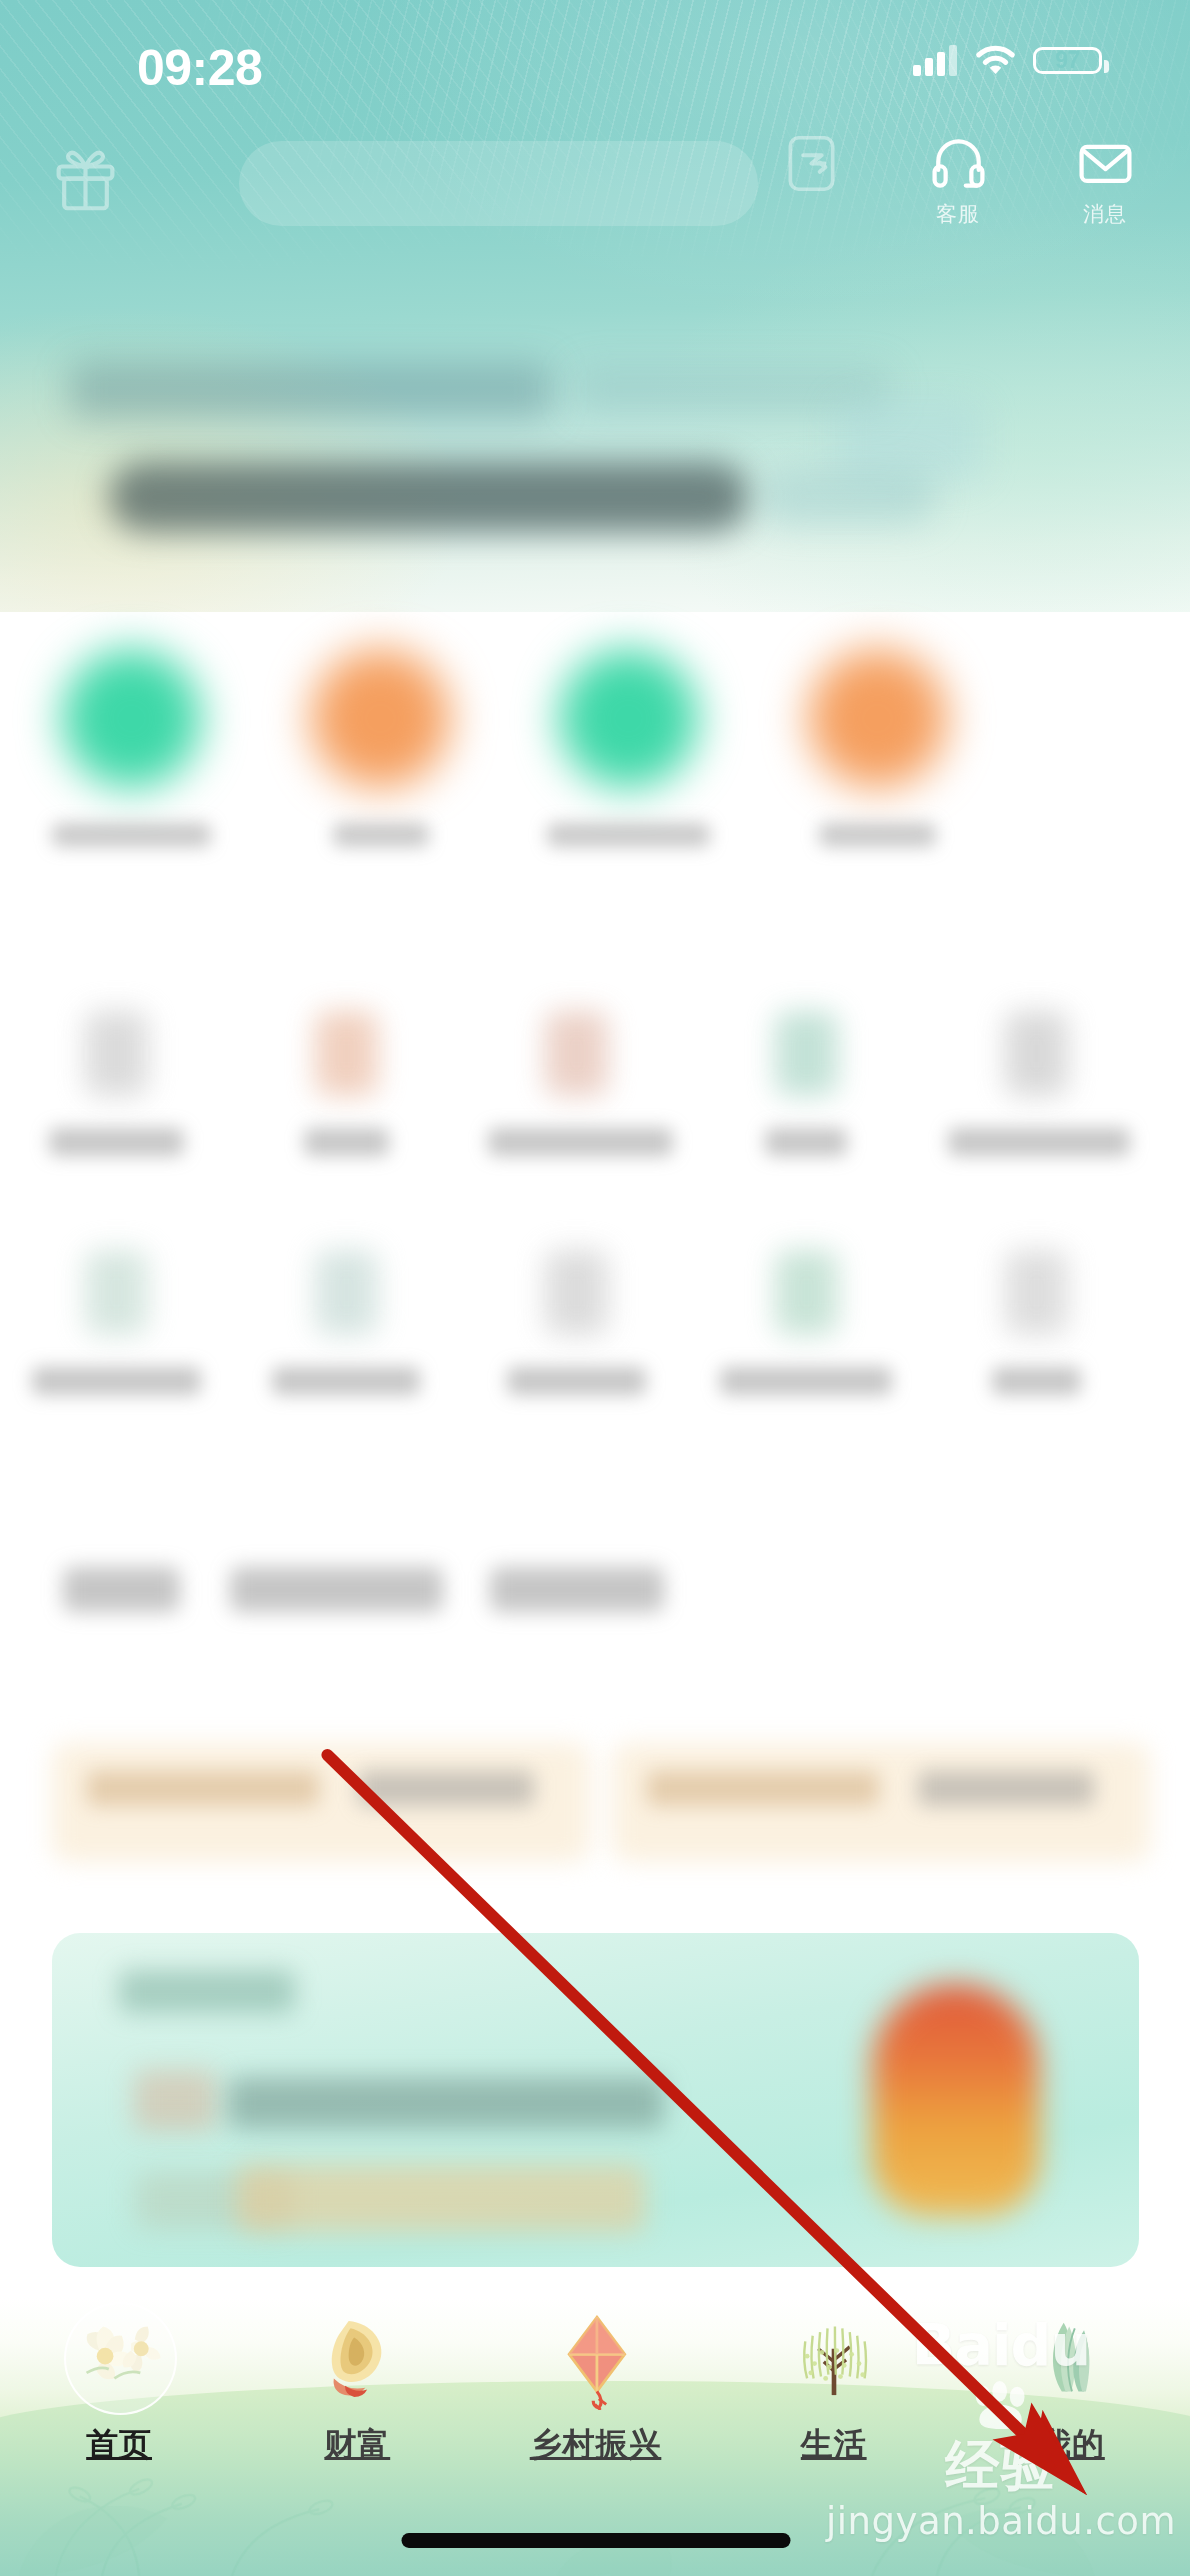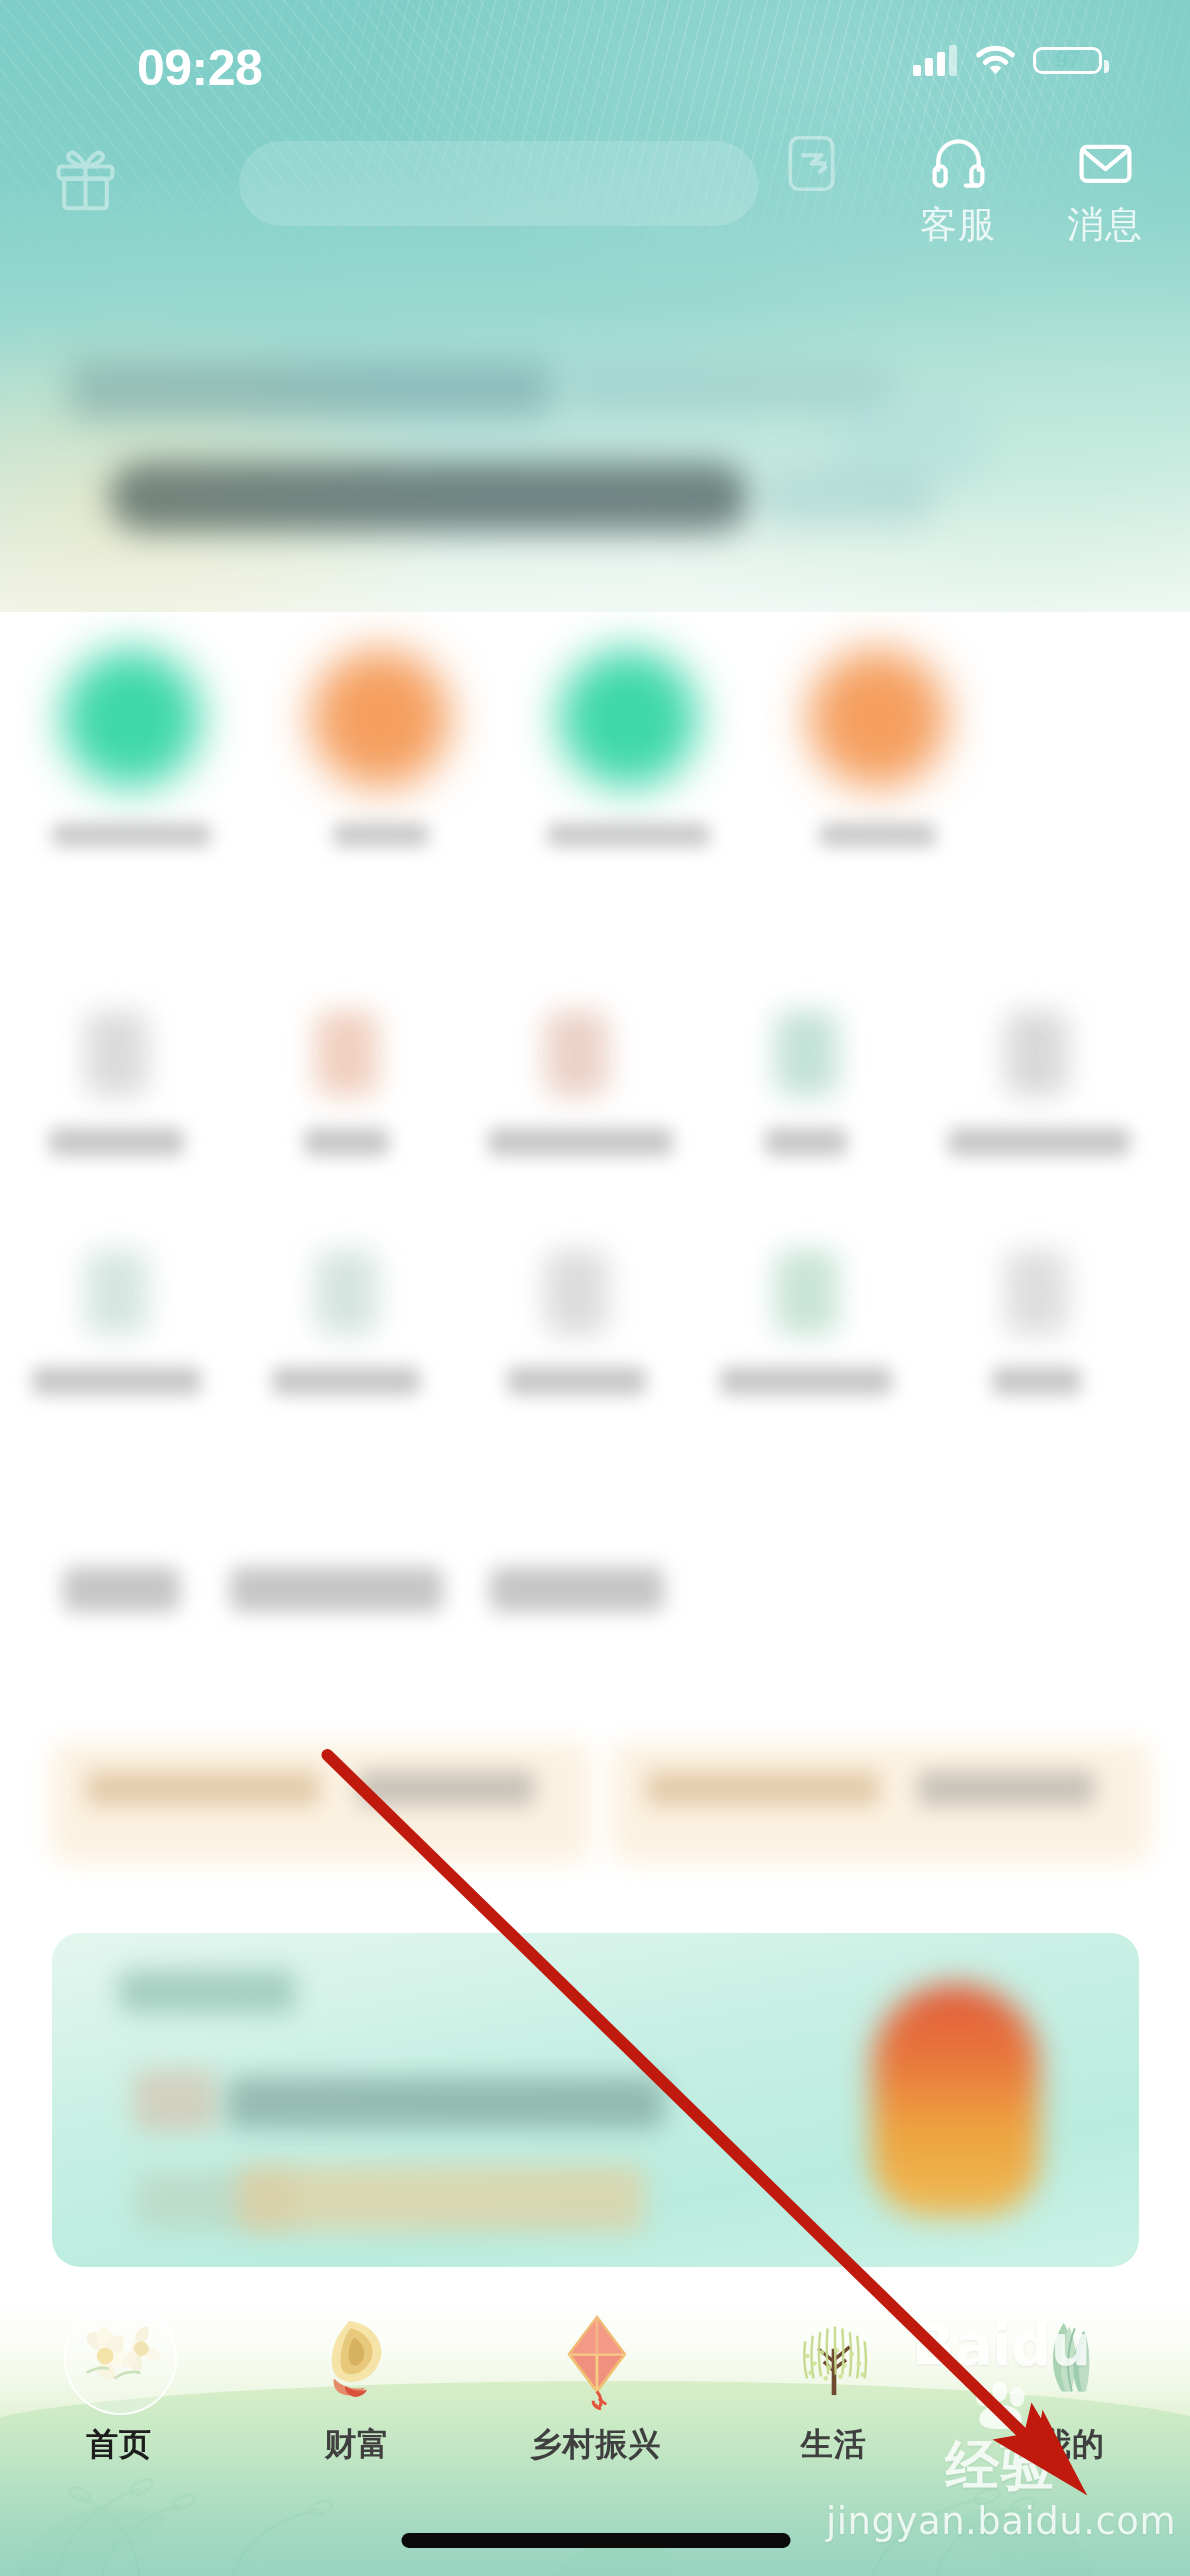--- a/index.html
+++ b/index.html
@@ -87,21 +87,21 @@
   
   .toolbar { position:absolute; left:0; top:139px; width:1191px; height:130px; z-index:30; }
   .gift-icon { position:absolute; left:54px; top:9.3px; width:63px; height:63px; opacity:.42; }
   .search-pill {
     position:absolute; left:239px; top:1.9px; width:519px; height:85px;
     border-radius:43px; background:rgba(255,255,255,.16);
   }
   .hdr-actions { position:absolute; right:35px; top:-3.7px; display:flex; gap:45px; align-items:flex-start; }
   .hdr-act { width:102px; display:flex; flex-direction:column; align-items:center; gap:7.4px; }
   .hdr-act .glyph { width:57px; height:57px; display:block; }
-  .hdr-act .lbl { font-size:37px; color:rgba(255,255,255,.80); letter-spacing:0.9px; }
+  .hdr-act .lbl { font-size:21px; color:rgba(255,255,255,.80); letter-spacing:0.9px; }
   .hdr-act.faded { opacity:.40; }
   .hdr-act.faded .lbl { opacity:0; }
 
   
   .banner-title {
     position:absolute; left:70px; top:362px; width:482px; height:57px;
     background:rgba(60,105,120,.30); border-radius:13px; filter:blur(17.6px);
   }
   .banner-title2 {
     position:absolute; left:575px; top:369px; width:315px; height:41px;
@@ -208,21 +208,21 @@
     position:absolute; left:0; bottom:0; width:1191px; height:176px; opacity:.34;
   }
   .tabs {
     position:absolute; left:0; bottom:109px; width:1191px; height:165px;
     display:flex; z-index:12;
   }
   .tab { flex:1; display:flex; flex-direction:column; align-items:center; justify-content:flex-end; position:relative; }
   .tab .ico { width:102px; height:104px; position:relative; }
   .tab .tlabel {
     font-size:32px; color:#3f3f3f; letter-spacing:0.9px; margin-top:13px;
-    font-family:"DejaVu Sans","Liberation Sans",sans-serif; font-weight:600;
+    font-family:"DejaVu Sans","Liberation Sans",sans-serif; font-weight:600;text-decoration:underline;
   }
   .tab.active .tlabel { color:#1d1d1d; font-weight:700; }
   .tab.active .ico::before {
     content:""; position:absolute; left:-3.7px; top:-3.7px; width:109px; height:109px;
     border-radius:50%; border:2.8px solid rgba(255,255,255,.92);
     background:rgba(255,255,255,.28);
   }
   .home-indicator {
     position:absolute; left:50%; transform:translateX(-50%); bottom:28px;
     width:389px; height:15px; border-radius:7.4px; background:#0b0b0b; z-index:30;

